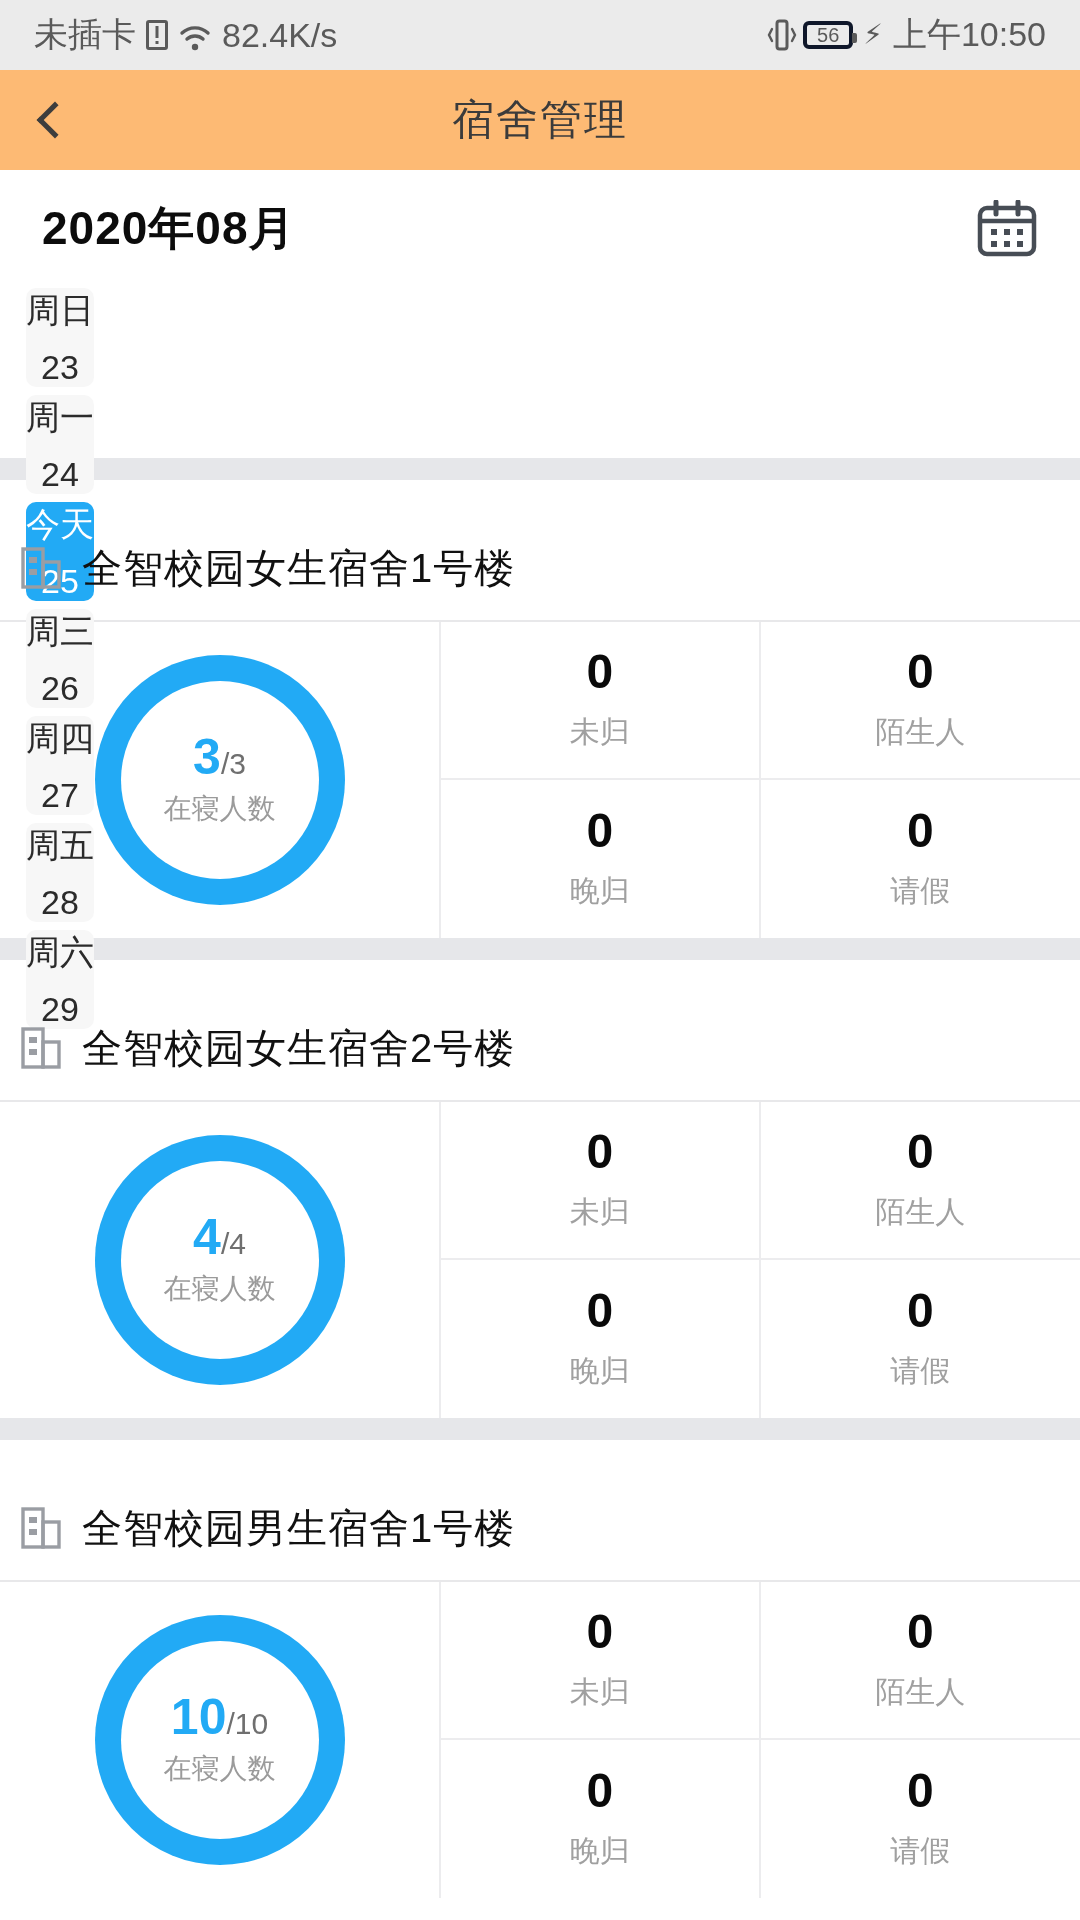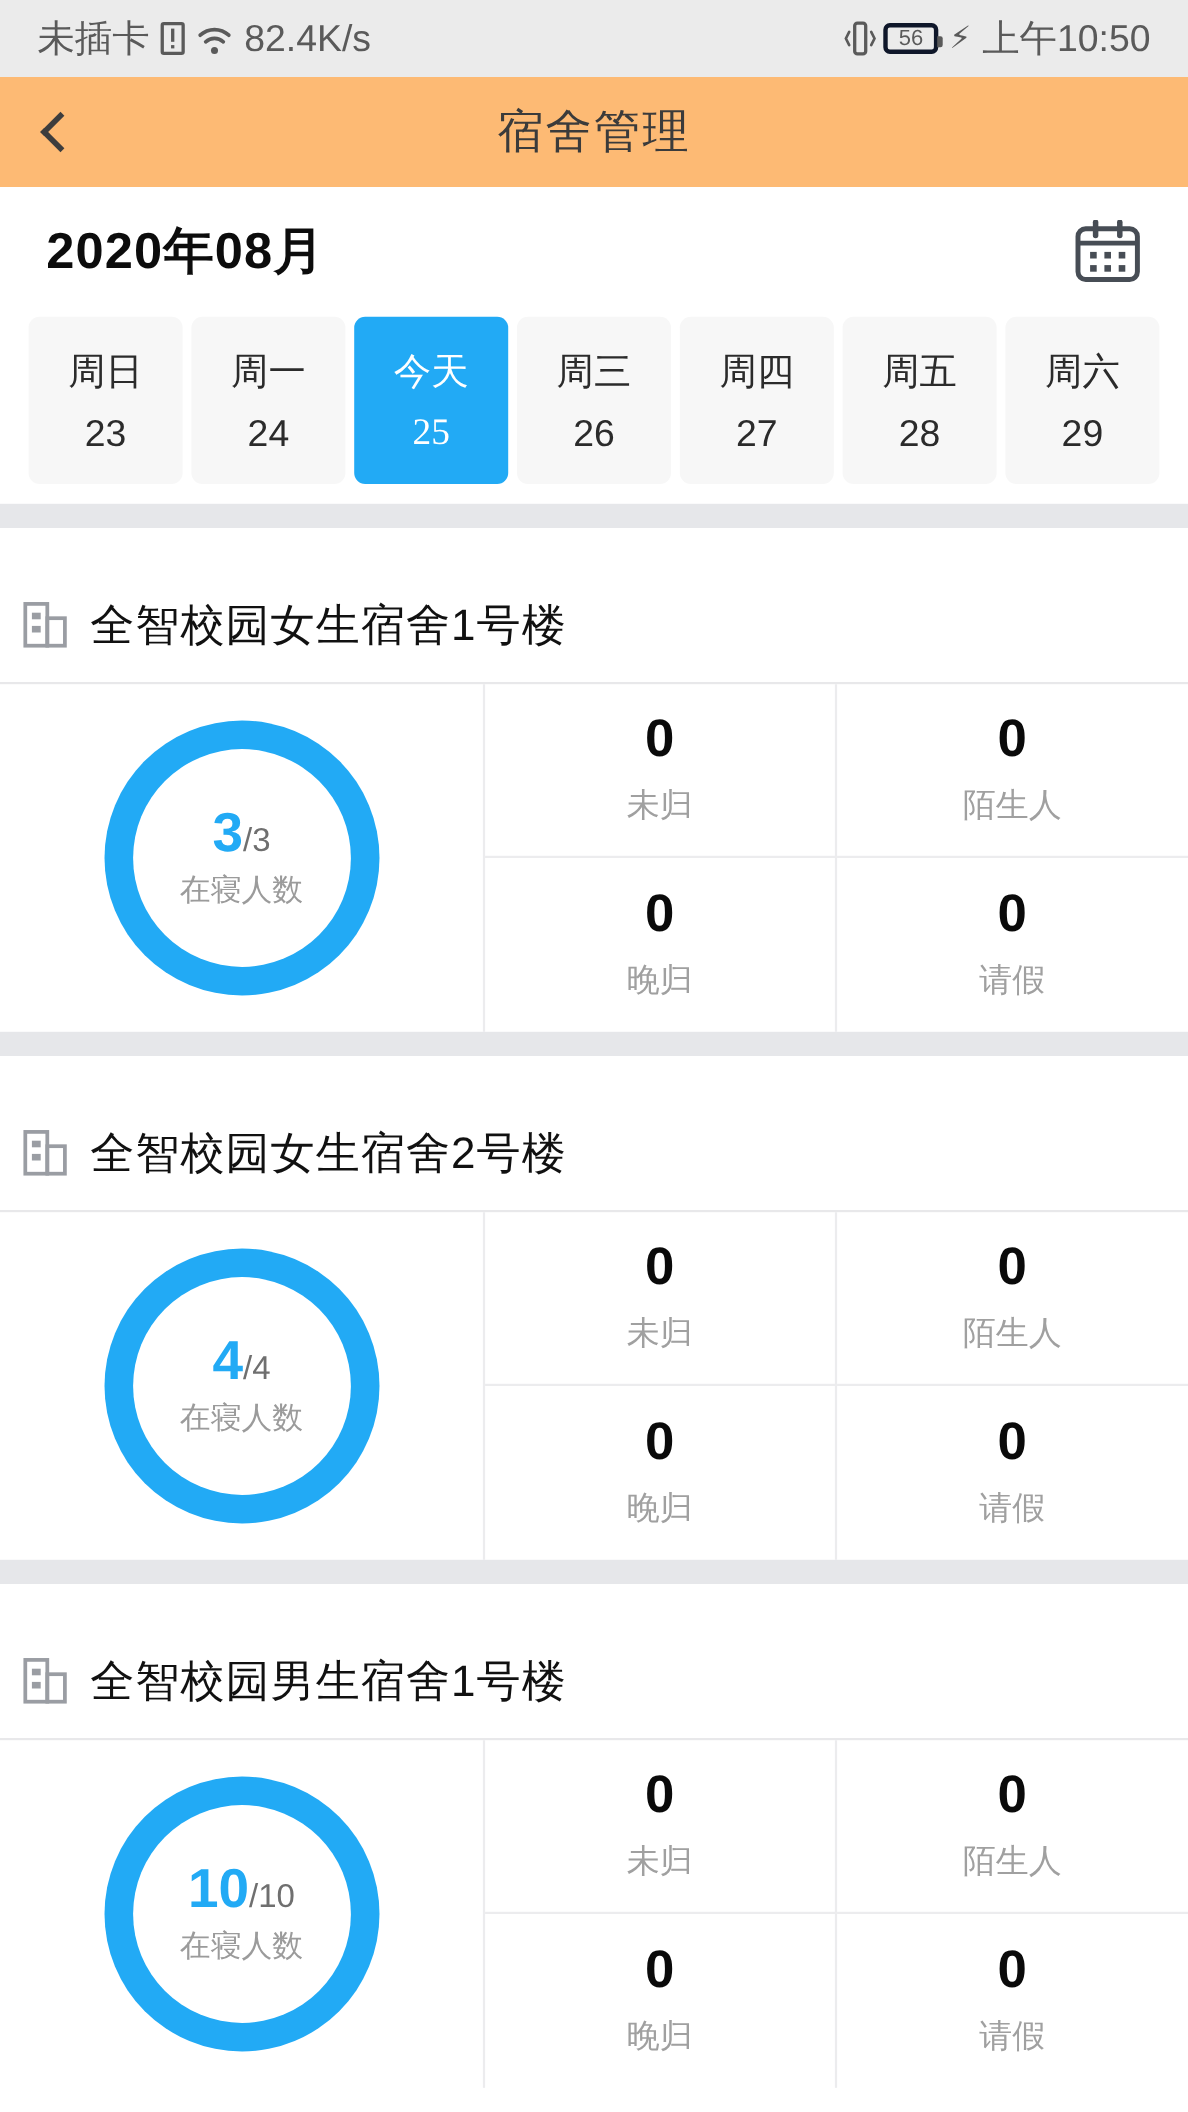--- a/index.html
+++ b/index.html
@@ -65,31 +65,31 @@
   .month-row {
     height: 118px; display:flex; align-items:center; justify-content:space-between;
     padding: 10px 42px; background:#fff;
   }
   .month-label { font-size: 46px; font-weight:700; color:#0c0c0c; letter-spacing:1px; }
   .cal-icon { width:62px; height:58px; position:relative; }
 
   
   .week-strip {
     display:flex; gap: 8px; padding: 0 26px 0 26px; background:#fff;
-    height: 170px; align-items:flex-start;
+    height: 170px; align-items:flex-start;flex-direction:column;
   }
   .day-cell {
     flex:1; height: 152px; background:#f7f7f7; border-radius:10px;
     display:flex; flex-direction:column; align-items:center; justify-content:center;
     gap: 14px;
   }
   .day-cell.active { background:#22aaf5; }
   .day-name { font-size: 34px; color:#2b2b2b; }
   .day-num  { font-size: 34px; color:#2b2b2b; }
-  .day-cell.active .day-name, .day-cell.active .day-num { color:#ffffff;font-family:Liberation Serif, serif; }
+  .day-cell.active .day-name, .day-cell.active .day-num { color:#ffffff; }
 
   .gap-band { height: 22px; background:#e6e7ea; }
 
   
   .bld-header {
     height: 104px; display:flex; align-items:center; gap:20px; padding: 0 20px;
     background:#fff;
     margin-top:36px;
   }
   .bld-icon { width: 42px; height: 44px; flex:0 0 auto; }

